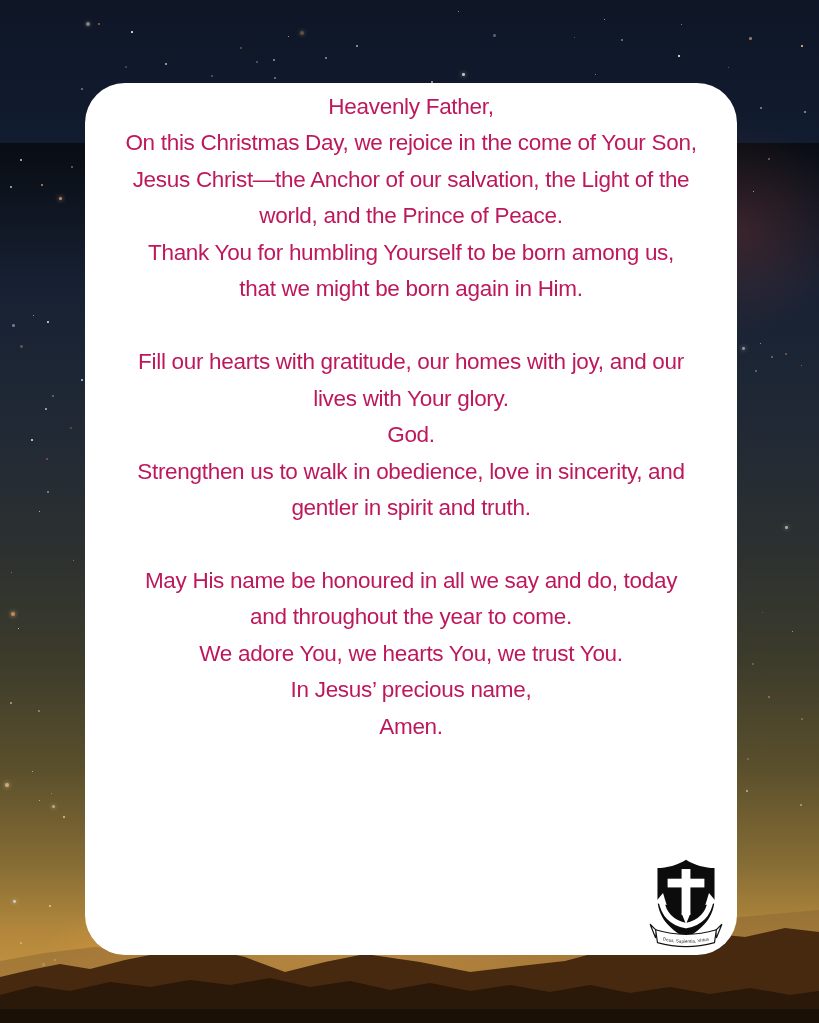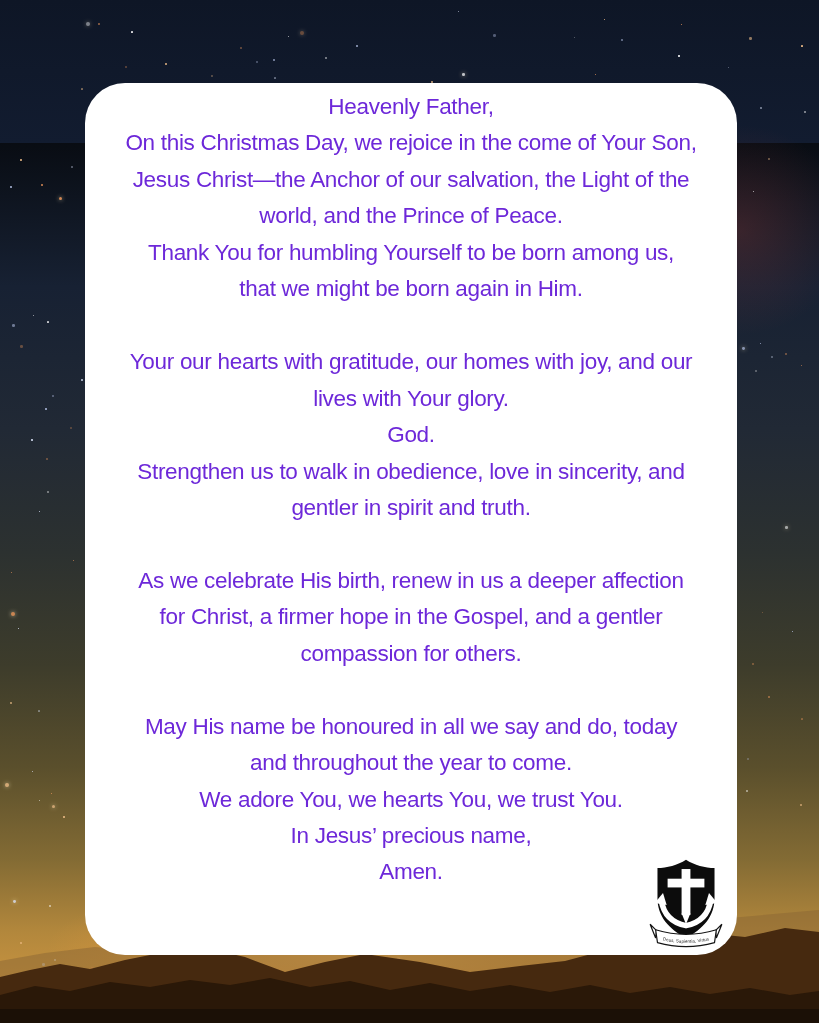--- a/index.html
+++ b/index.html
@@ -30,21 +30,21 @@
     background: radial-gradient(ellipse 55% 60% at 45% 55%, rgba(255,190,95,0.55), rgba(250,160,60,0.18) 60%, rgba(250,160,60,0) 80%);
   }
   .horizon-glow2 {
     position: absolute; left: 80px; top: 945px; width: 280px; height: 90px;
     background: radial-gradient(closest-side, rgba(255,170,70,0.45), rgba(255,170,70,0) 75%);
   }
   .mountains { position: absolute; left: 0; bottom: 0; width: 819px; height: 170px; display: block; }
   .card {
     position: absolute; left: 85px; top: 83px; width: 652px; height: 872px;
     background: #ffffff; border-radius: 40px; box-sizing: border-box;
-    padding-top: 6px; color: #6d28d9;
+    padding-top: 6px; color: #be185d;
   }
   .prayer { font-size: 22.5px; line-height: 36.45px; letter-spacing: -0.3px; font-weight: 400; }
   .prayer-paragraph { display: flex; flex-direction: column; align-items: center; }
   .prayer-paragraph + .prayer-paragraph { margin-top: 36.45px; }
   .line { white-space: nowrap; }
   .logo { position: absolute; right: 14px; bottom: 5px; width: 74px; height: 92px; }
 </style>
 </head>
 <body>
 
@@ -407,30 +407,25 @@
   <div class="card prayer">
     <div class="prayer-paragraph">
         <div class="line">Heavenly Father,</div>
         <div class="line">On this Christmas Day, we rejoice in the come of Your Son,</div>
         <div class="line">Jesus Christ—the Anchor of our salvation, the Light of the</div>
         <div class="line">world, and the Prince of Peace.</div>
         <div class="line">Thank You for humbling Yourself to be born among us,</div>
         <div class="line">that we might be born again in Him.</div>
       </div>
     <div class="prayer-paragraph">
-        <div class="line">Your our hearts with gratitude, our homes with joy, and our</div>
+        <div class="line">Fill our hearts with gratitude, our homes with joy, and our</div>
         <div class="line">lives with Your glory.</div>
         <div class="line">God.</div>
         <div class="line">Strengthen us to walk in obedience, love in sincerity, and</div>
         <div class="line">gentler in spirit and truth.</div>
-      </div>
-    <div class="prayer-paragraph">
-        <div class="line">As we celebrate His birth, renew in us a deeper affection</div>
-        <div class="line">for Christ, a firmer hope in the Gospel, and a gentler</div>
-        <div class="line">compassion for others.</div>
       </div>
     <div class="prayer-paragraph">
         <div class="line">May His name be honoured in all we say and do, today</div>
         <div class="line">and throughout the year to come.</div>
         <div class="line">We adore You, we hearts You, we trust You.</div>
         <div class="line">In Jesus’ precious name,</div>
         <div class="line">Amen.</div>
       </div>
 
     <svg class="logo" viewBox="0 0 80 100" aria-hidden="true">

